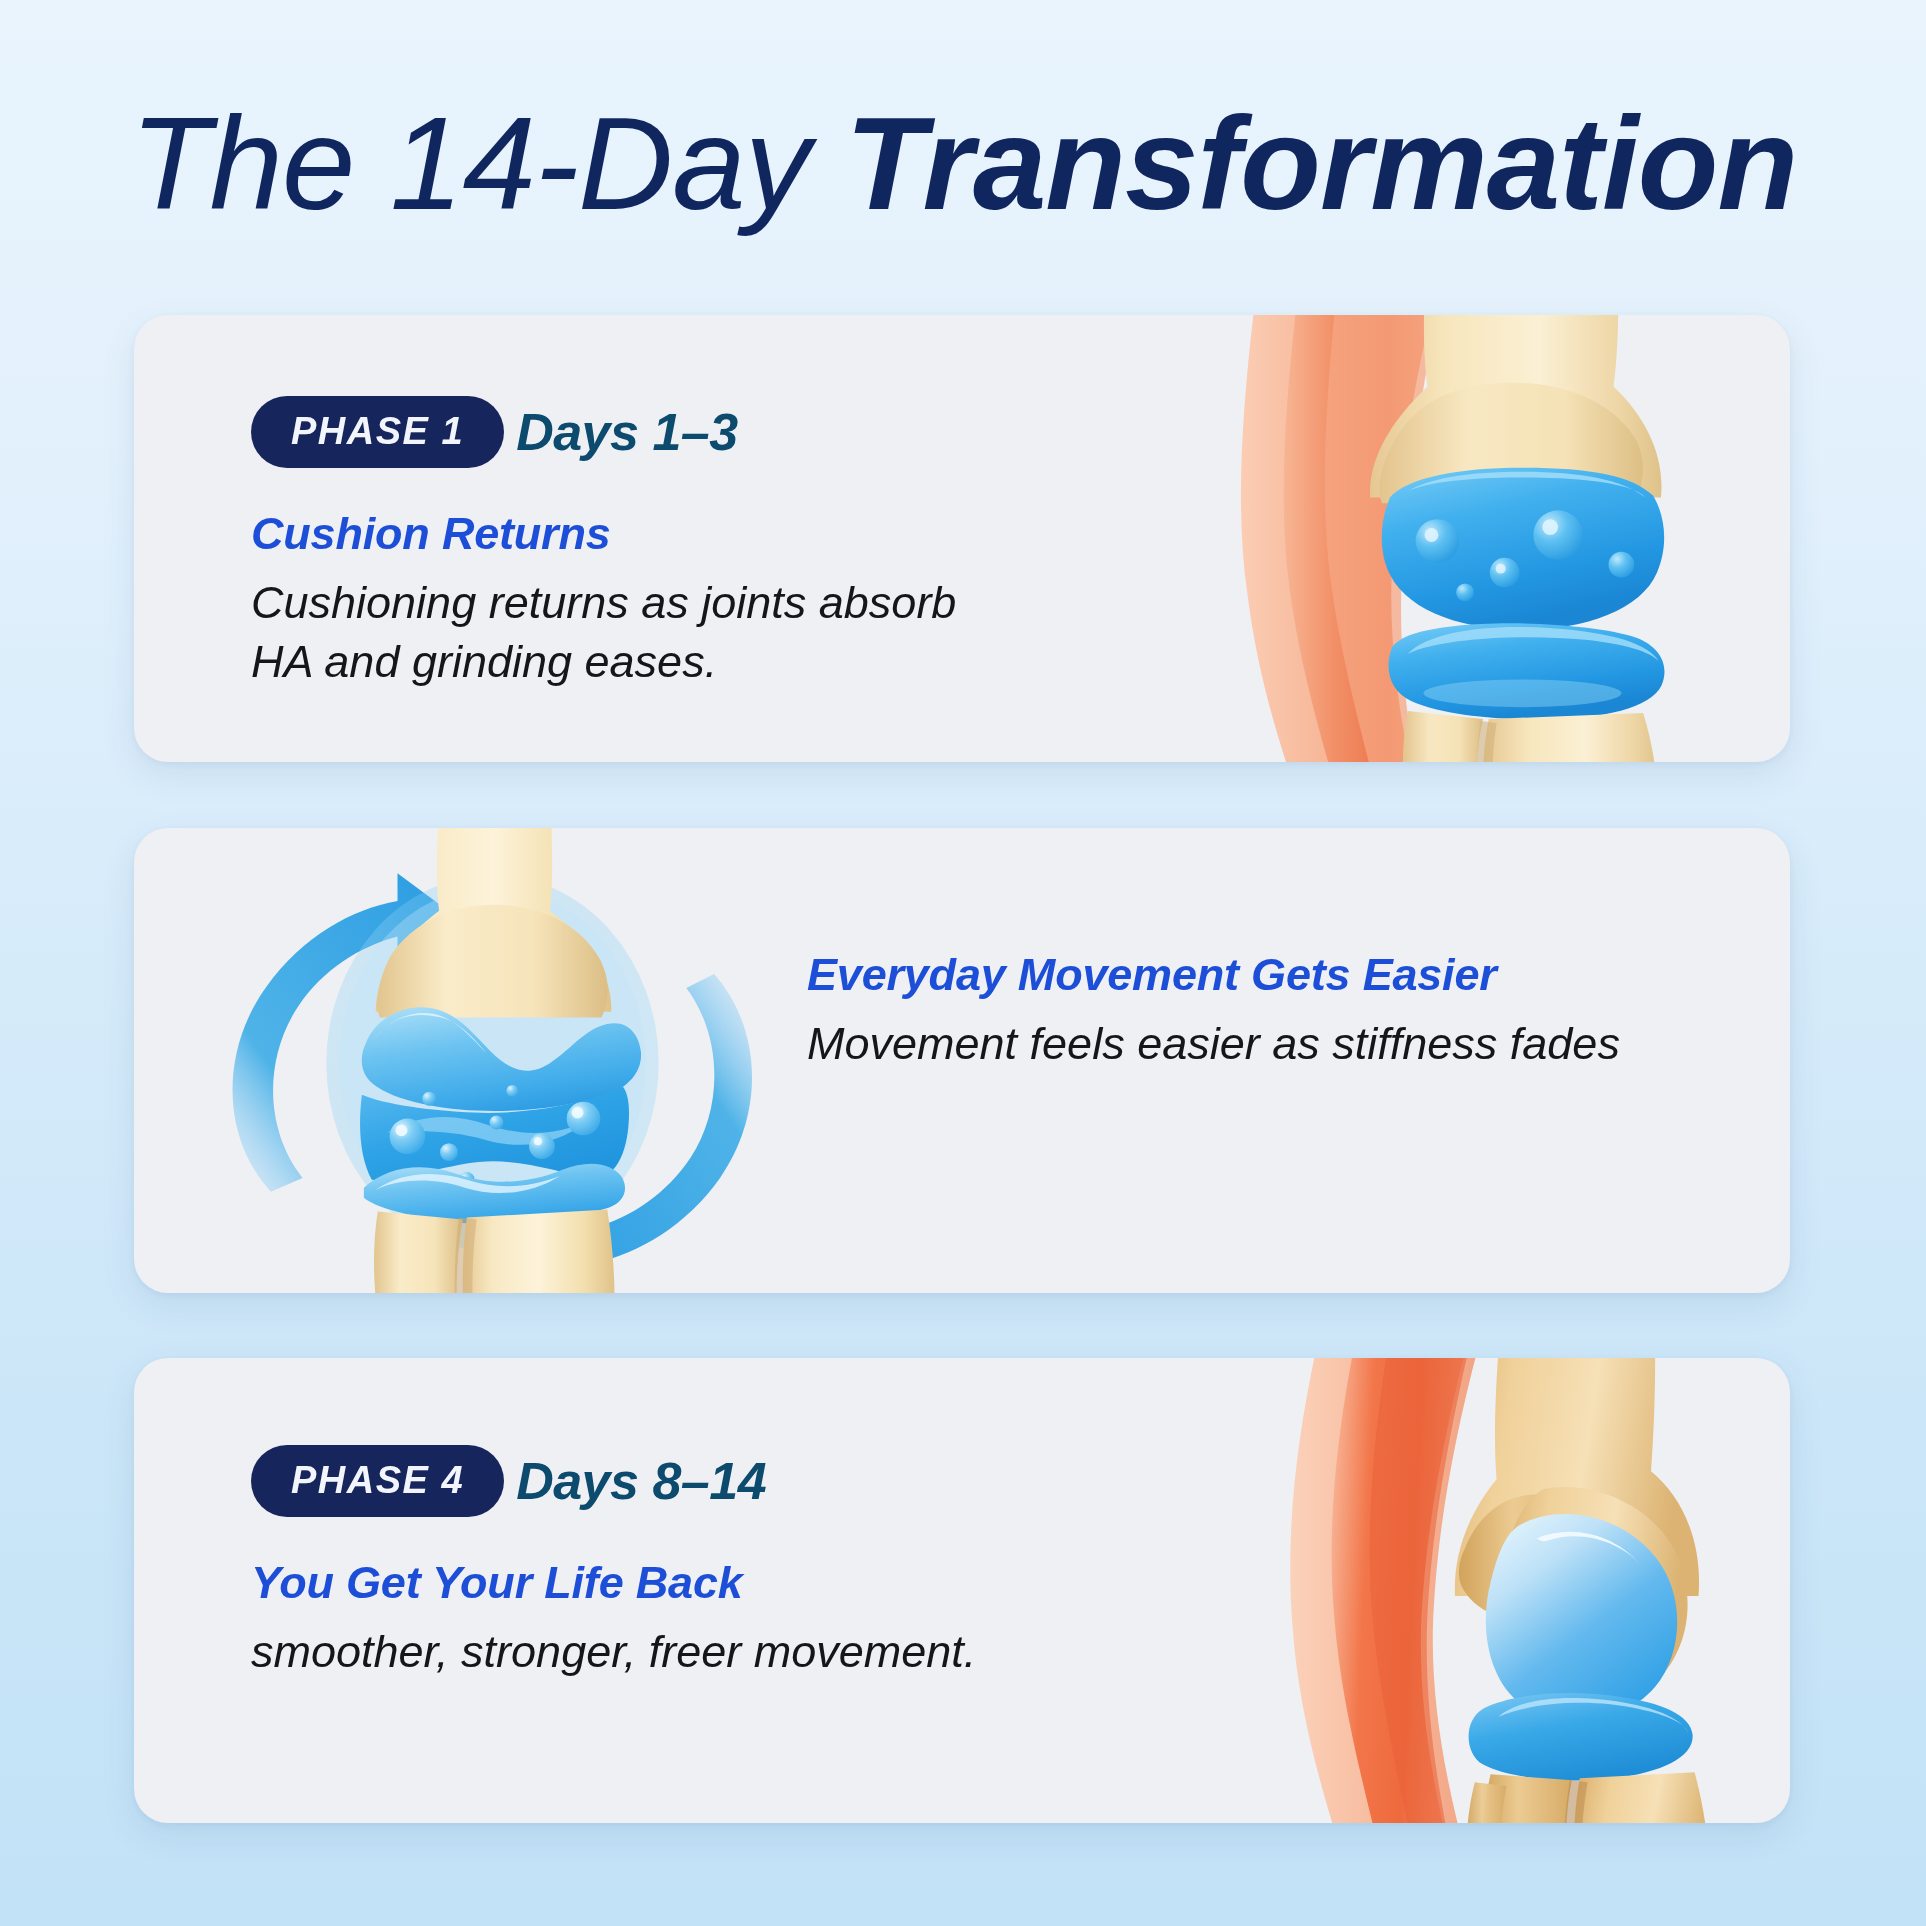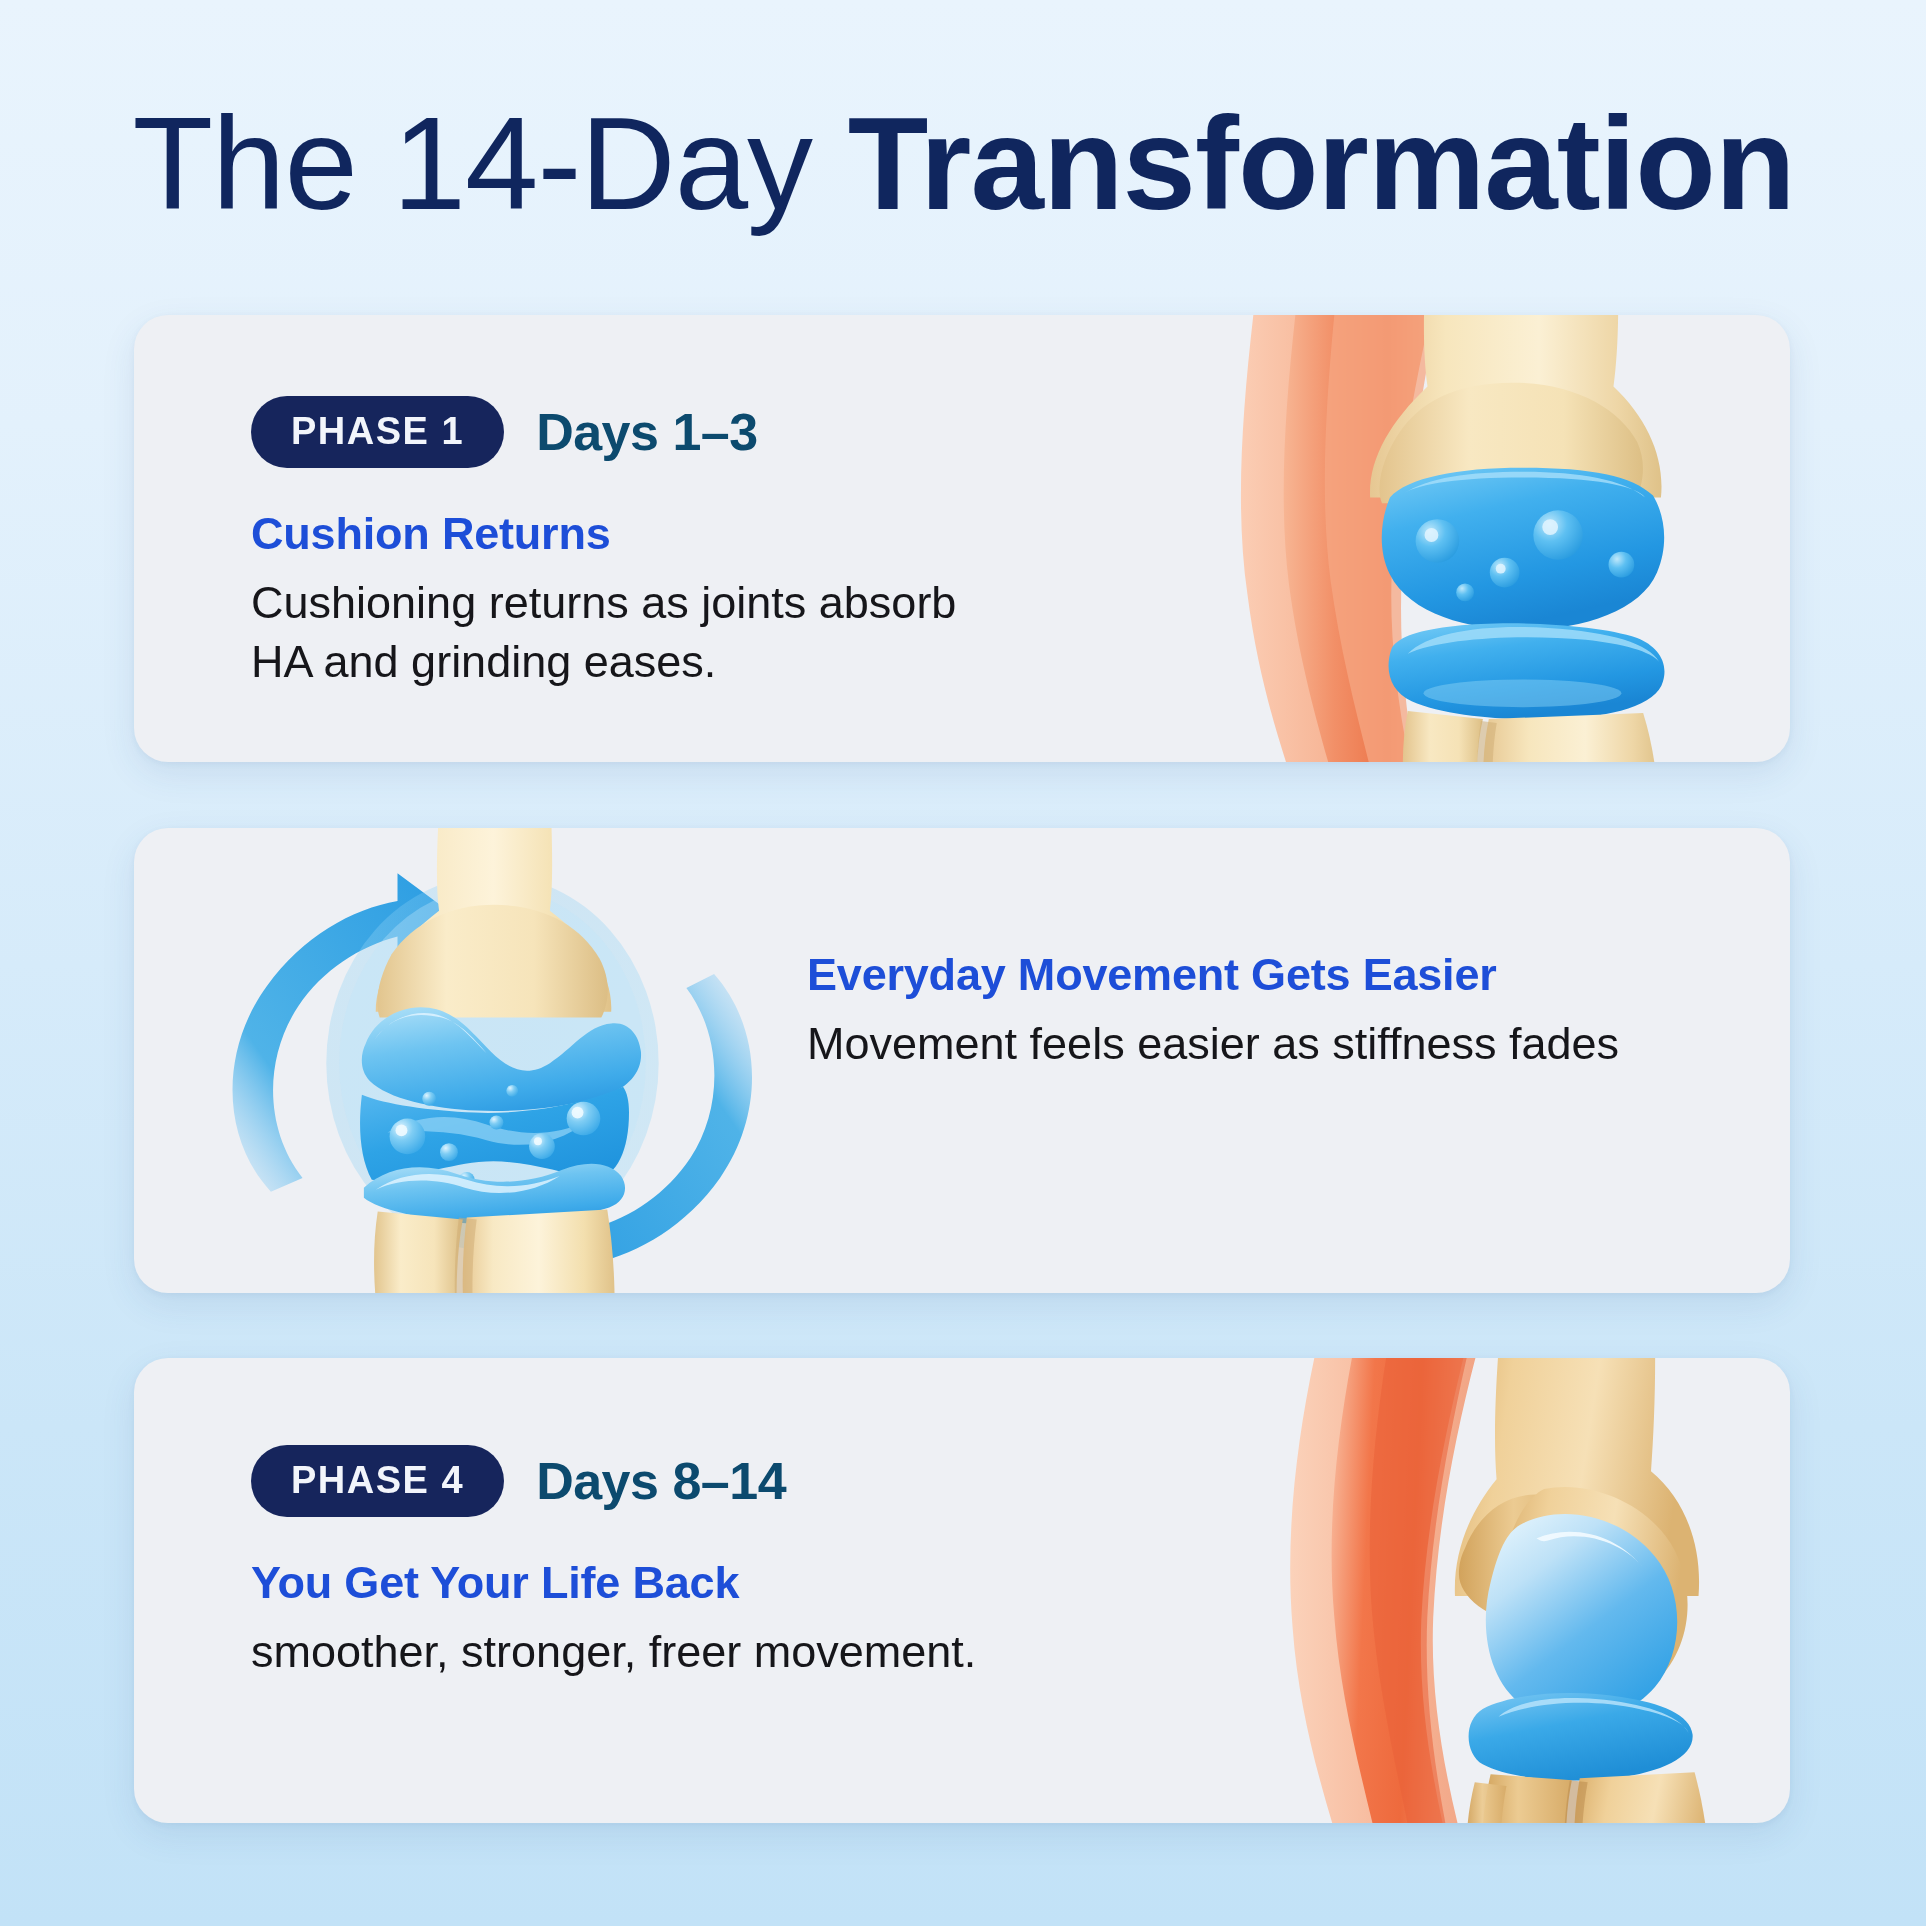--- a/index.html
+++ b/index.html
@@ -3,21 +3,21 @@
 <meta charset="utf-8">
 <style>
   html,body{margin:0;padding:0;}
   body{
     width:1927px;height:1927px;
     font-family:"Liberation Sans","DejaVu Sans",sans-serif;
     background:linear-gradient(180deg,#e9f4fd 0%,#e3f1fc 22%,#d6ebfa 50%,#cbe6f8 74%,#c2e2f7 100%);
     overflow:hidden;
     -webkit-font-smoothing:antialiased;
   }
-  .page{position:relative;width:1775px;height:1927px;}
+  .page{position:relative;width:1775px;height:1927px;font-style:italic;}
 
   
   .title{
     position:absolute;left:0;top:95px;width:1927px;
     text-align:center;
     font-size:132px;line-height:1.05;
     color:#10265e;letter-spacing:-1px;
     white-space:nowrap;
   }
   .title .light{font-weight:400;}
@@ -35,21 +35,21 @@
   #card-2{left:134px;top:828px;width:1656px;height:465px;}
   #card-3{left:134px;top:1358px;width:1656px;height:465px;}
 
   .card-inner{position:relative;width:100%;height:100%;}
 
   .text-col{position:absolute;}
   #card-1 .text-col{left:117px;top:81px;width:842px;}
   #card-2 .text-col{left:673px;top:81px;width:891px;}
   #card-3 .text-col{left:117px;top:87px;width:861px;}
 
-  .phase-row{display:flex;align-items:center;gap:32px;}
+  .phase-row{display:flex;align-items:center;gap:12px;}
   .phase-pill{
     display:inline-flex;align-items:center;justify-content:center;
     background:#16255c;color:#f2f5fb;
     border-radius:989px;
     padding:16px 40px 18px;
     font-size:38px;font-weight:600;letter-spacing:1.5px;
     line-height:1;
     white-space:nowrap;
   }
   .days{

